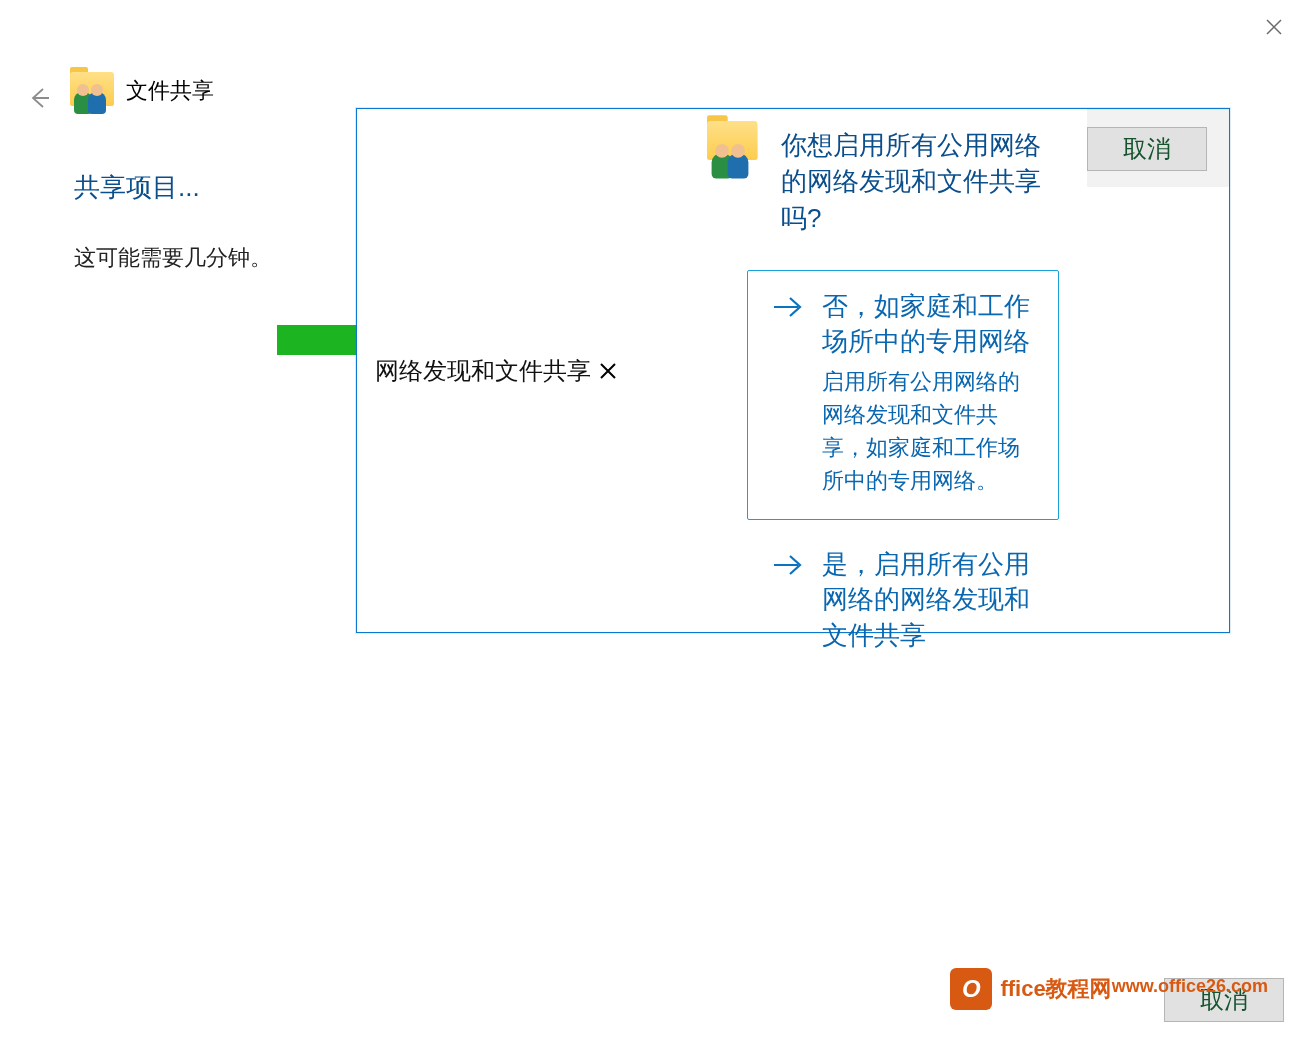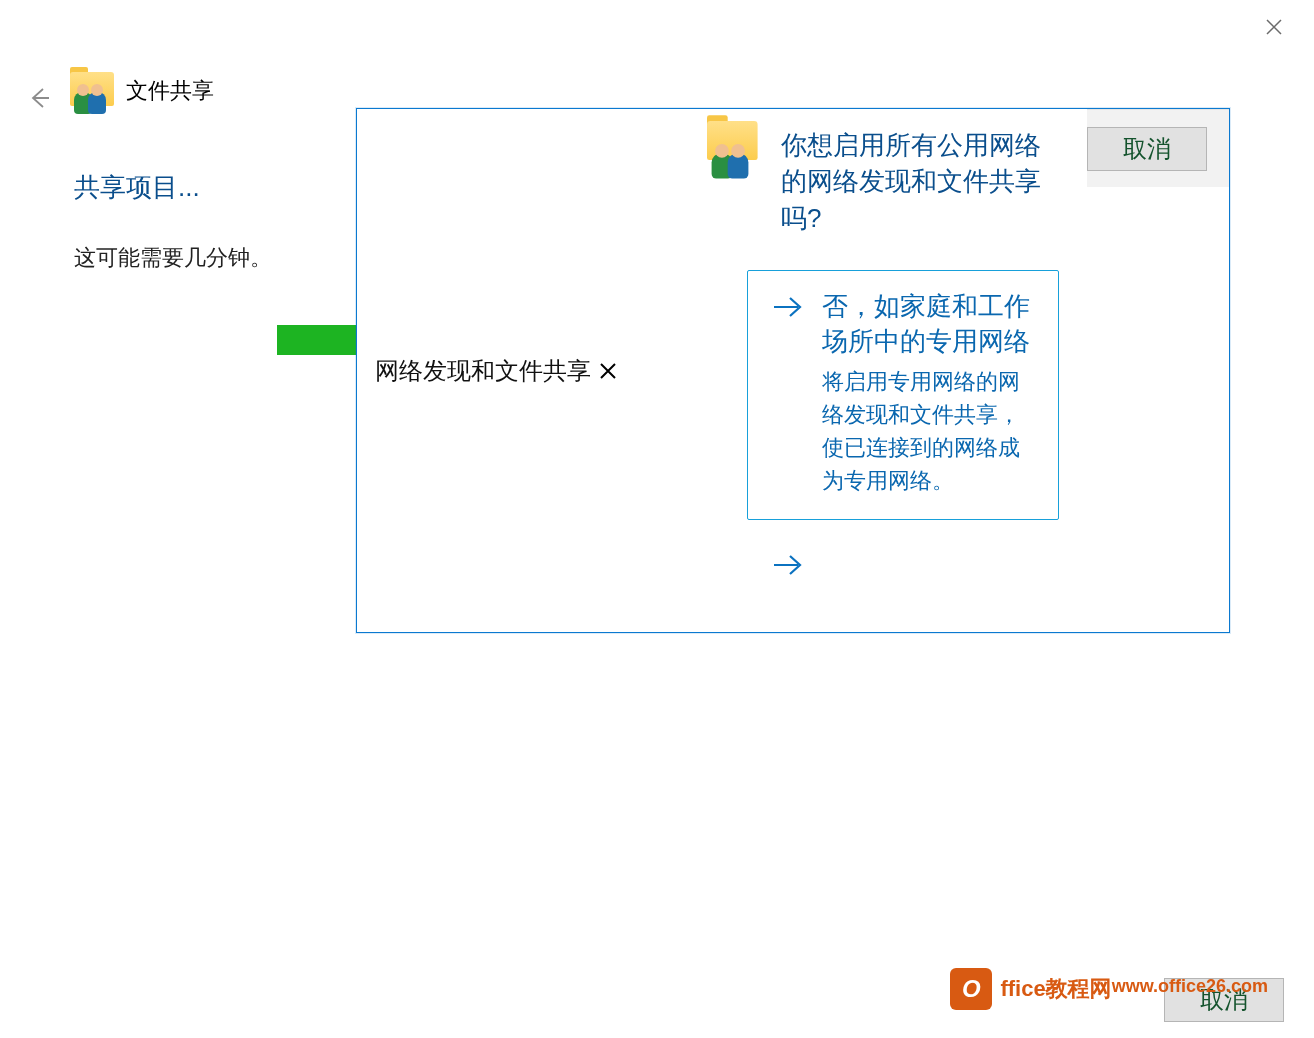--- a/index.html
+++ b/index.html
@@ -338,30 +338,33 @@
       <div class="options-col">
 
         <div class="option highlight">
           <span class="opt-arrow">
             <svg width="32" height="24" viewBox="0 0 32 24">
                 <path d="M2 12 H26 M18 3 L28 12 L18 21"></path>
               </svg>
           </span>
           <div class="opt-texts">
             <div class="opt-title">否，如家庭和工作场所中的专用网络</div>
-            <div class="opt-desc">将启用专用网络的网络发现和文件共享，使已连接到的网络成为专用网络。</div>
+            <div class="opt-desc">启用所有公用网络的网络发现和文件共享，如家庭和工作场所中的专用网络。</div>
           </div>
         </div>
 
         <div class="option">
           <span class="opt-arrow">
             <svg width="32" height="24" viewBox="0 0 32 24">
                 <path d="M2 12 H26 M18 3 L28 12 L18 21"></path>
               </svg>
           </span>
+          <div class="opt-texts">
+            <div class="opt-title">是，启用所有公用网络的网络发现和文件共享</div>
+          </div>
         </div>
 
       </div>
     </div>
 
     <div class="inner-footer">
       <button class="btn">取消</button>
     </div>
   </div>
 

